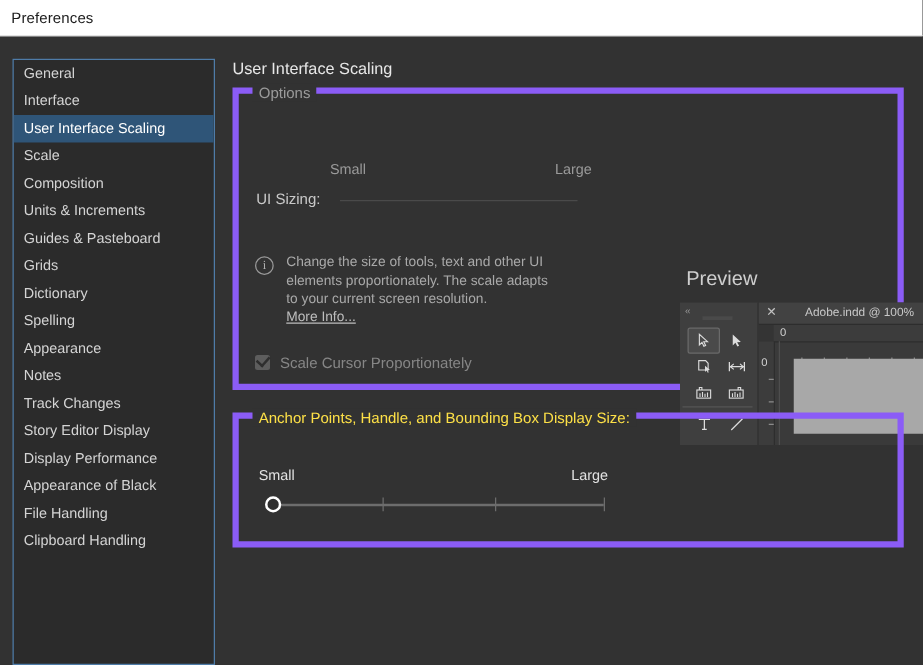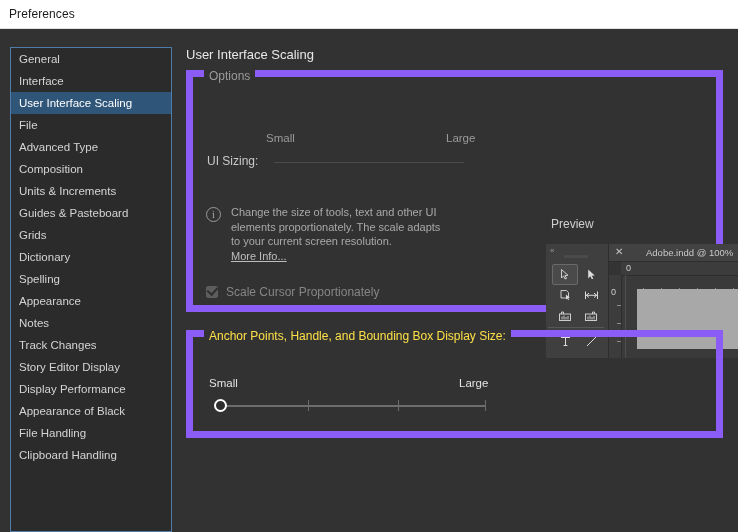--- a/index.html
+++ b/index.html
@@ -78,21 +78,21 @@
   .page-title {
     position: absolute;
     left: 0; top: 17px;
     font-size: 13px;
     color: #e8e8e8;
   }
 
   
   .group {
     position: absolute;
-    border: 7px solid #8b5cf6;
+    border: 5px solid #8b5cf6;
     box-sizing: border-box;
   }
   .group-legend {
     position: absolute;
     top: -8px;
     left: 11px;
     background: #323232;
     padding: 0 5px;
     font-size: 12px;
     color: #9b9b9b;
@@ -226,21 +226,21 @@
     left: 20px; top: 0;
     font-size: 12px;
     color: #868686;
     white-space: nowrap;
   }
 
   
   .preview-title {
     position: absolute;
     left: 358px; top: 140px;
-    font-size: 12px;
+    font-size: 16px;
     color: #cfcfcf;
   }
   .preview-box {
     position: absolute;
     left: 353px; top: 167px;
     width: 199px;
     height: 114px;
     background: #3a3a3a;
     overflow: hidden;
   }
@@ -394,22 +394,21 @@
 <div class="titlebar">
   <div class="titlebar-text">Preferences</div>
 </div>
 
 <div class="window-body">
 
   <div class="sidebar">
     <div class="side-item"><span>General</span></div>
     <div class="side-item"><span>Interface</span></div>
     <div class="side-item selected"><span>User Interface Scaling</span></div>
-    <div class="side-item"><span>File</span></div>
-    <div class="side-item"><span>Advanced Type</span></div>
+    <div class="side-item"><span>Scale</span></div>
     <div class="side-item"><span>Composition</span></div>
     <div class="side-item"><span>Units &amp; Increments</span></div>
     <div class="side-item"><span>Guides &amp; Pasteboard</span></div>
     <div class="side-item"><span>Grids</span></div>
     <div class="side-item"><span>Dictionary</span></div>
     <div class="side-item"><span>Spelling</span></div>
     <div class="side-item"><span>Appearance</span></div>
     <div class="side-item"><span>Notes</span></div>
     <div class="side-item"><span>Track Changes</span></div>
     <div class="side-item"><span>Story Editor Display</span></div>

